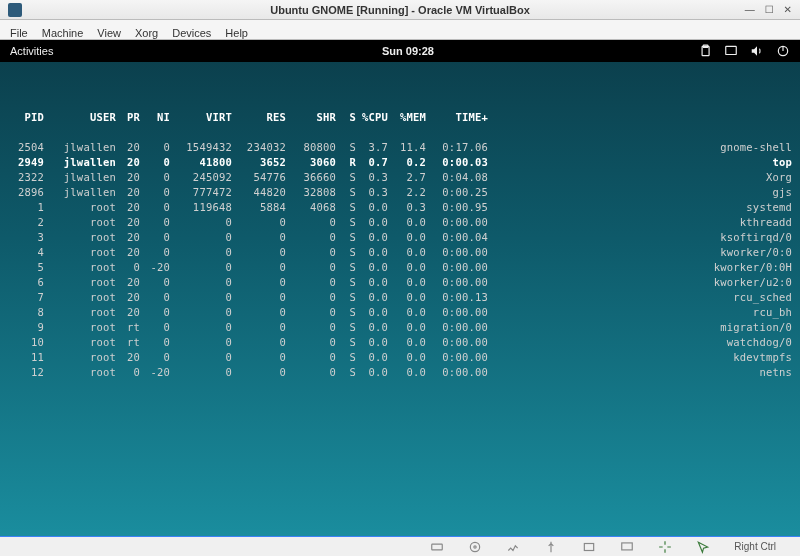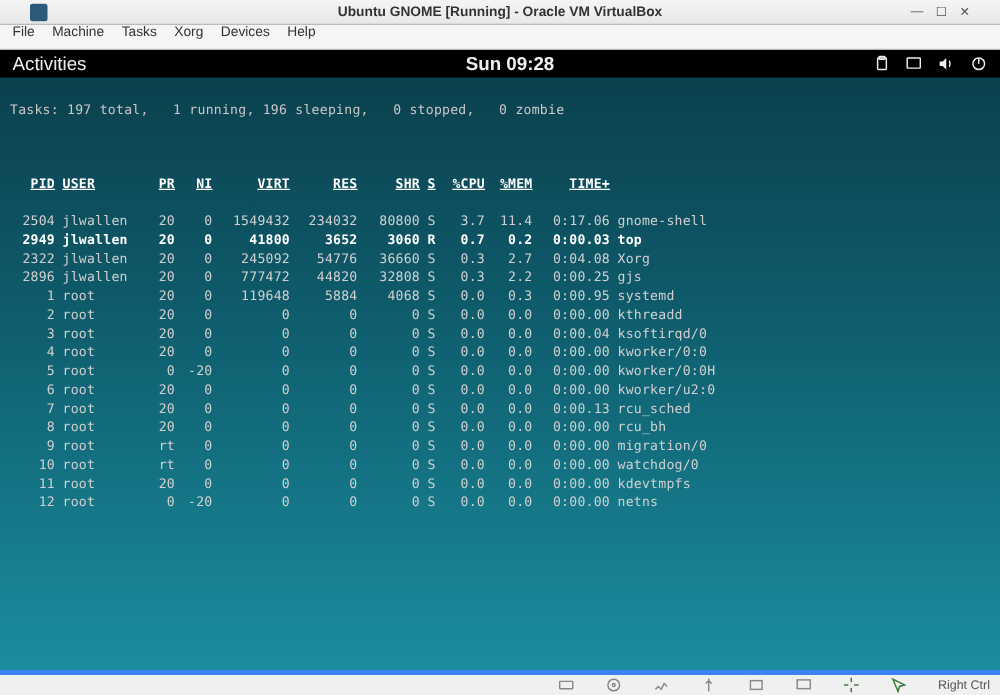--- a/index.html
+++ b/index.html
@@ -8,68 +8,68 @@
     font-family: "DejaVu Sans Mono","Liberation Mono",monospace;
     font-size: 11px;
     background: #d8d8d8;
     overflow: hidden;
     position: relative;
   }
   
   .host-titlebar {
     height: 20px; background: linear-gradient(#f5f5f5,#e8e8e8);
     border-bottom: 1px solid #bbb;
-    display: flex; align-items: center; padding: 0 24px;
+    display: flex; align-items: center; padding: 0 8px;
     font-family: sans-serif; font-size: 11px; color: #333;
     position: relative;
   }
   .host-title-icon { width: 14px; height: 14px; background:#2d5a7a; border-radius:2px; margin-right:6px; }
   .host-title { position:absolute; left:0; right:0; text-align:center; font-weight:bold; pointer-events:none; }
   .host-win-btns { margin-left:auto; display:flex; gap:10px; }
   .host-win-btns span { font-family:sans-serif; font-size:10px; color:#555; cursor:pointer; }
   .host-menubar {
     height: 20px; background:#f5f5f5; border-bottom:1px solid #bbb;
-    display:flex; align-items:flex-start; gap:14px; padding:0 10px;
+    display:flex; align-items:flex-end; gap:14px; padding:0 10px;
     font-family:sans-serif; font-size:11px; color:#333;
   }
   .host-menubar span { cursor:pointer; }
   
   .vm {
     position:absolute; top:40px; left:0; right:0; bottom:20px;
     background: linear-gradient(to bottom,#0b3d4a 0%,#0e5a6a 40%,#1a8d9e 100%);
     color:#cfd8dc;
   }
   .gnome-topbar {
     height: 22px; background:#000; color:#eee;
     display:flex; align-items:center; padding:0 10px;
-    font-family:sans-serif; font-size:15px;
+    font-family:sans-serif; font-size:11px;
   }
   .gnome-center { position:absolute; left:16px; right:0; text-align:center; font-weight:bold; pointer-events:none; }
   .gnome-right { margin-left:auto; display:flex; gap:12px; align-items:center; }
   .gnome-right span { font-size:12px; }
   .terminal {
     padding: 4px 8px 12px 8px;
     color:#d0d0d0;
     line-height: 15px;
     white-space: pre;
     font-size: 10.5px;
     letter-spacing: 0.2px;
   }
   .terminal .hdr { color:#c8c8c8; }
   .terminal .row { display:grid; grid-template-columns: 42px 66px 30px 30px 62px 54px 50px 14px 38px 38px 62px 1fr; gap:0; }
   .terminal .row span { text-align:right; padding-right:6px; }
-  .terminal .row .l { text-align:left; padding-right:0; }
-  .terminal .colhead { font-weight:bold; color:#fff;text-decoration:underline; }
+  .terminal .row .l { text-align:right; padding-right:0; }
+  .terminal .colhead { font-weight:bold; color:#fff; }
   .terminal .bold { font-weight:bold; color:#fff; }
   
   .host-status {
     position:absolute; bottom:0; left:0; right:0; height:20px;
-    background:#f0f0f0; border-top:4px solid #3b82f6;
+    background:#f0f0f0; border-top:1px solid #3b82f6;
     display:flex; align-items:center; justify-content:flex-end;
-    padding:0 8px; gap:24px;
+    padding:0 24px; gap:24px;
     font-family:sans-serif; font-size:10px; color:#555;
   }
   .statusicon { width:14px; height:14px; display:inline-block; }
   svg { display:block; }
 </style>
 </head>
 <body>
 
 <div class="host-titlebar">
   <span class="host-title-icon"></span>
@@ -77,21 +77,21 @@
   <div class="host-win-btns">
     <span>—</span>
     <span>☐</span>
     <span>✕</span>
   </div>
 </div>
 
 <div class="host-menubar">
   <span>File</span>
   <span>Machine</span>
-  <span>Tasks</span>
+  <span>View</span>
   <span>Xorg</span>
   <span>Devices</span>
   <span>Help</span>
 </div>
 
 <div class="vm">
 
   <div class="gnome-topbar">
     <span>Activities</span>
     <div class="gnome-center">Sun 09:28</div>
@@ -116,21 +116,20 @@
       <span>
         <svg width="14" height="14" viewBox="0 0 24 24" fill="none" stroke="#eee" stroke-width="2">
             <circle cx="12" cy="12" r="8"></circle>
             <line x1="12" y1="4" x2="12" y2="12"></line>
           </svg>
       </span>
     </div>
   </div>
 
   <div class="terminal">
-<div class="hdr">Tasks: 197 total,   1 running, 196 sleeping,   0 stopped,   0 zombie</div>
 <div style="height:14px"></div>
 <div class="row colhead">
 <span>PID</span><span class="l">USER</span><span>PR</span><span>NI</span><span>VIRT</span><span>RES</span><span>SHR</span><span class="l">S</span><span>%CPU</span><span>%MEM</span><span>TIME+</span>
 </div>
 <div id="process-rows"><div class="row"><span>2504</span><span class="l">jlwallen</span><span>20</span><span>0</span><span>1549432</span><span>234032</span><span>80800</span><span class="l">S</span><span>3.7</span><span>11.4</span><span>0:17.06</span><span class="l">gnome-shell</span></div><div class="row bold"><span>2949</span><span class="l">jlwallen</span><span>20</span><span>0</span><span>41800</span><span>3652</span><span>3060</span><span class="l">R</span><span>0.7</span><span>0.2</span><span>0:00.03</span><span class="l">top</span></div><div class="row"><span>2322</span><span class="l">jlwallen</span><span>20</span><span>0</span><span>245092</span><span>54776</span><span>36660</span><span class="l">S</span><span>0.3</span><span>2.7</span><span>0:04.08</span><span class="l">Xorg</span></div><div class="row"><span>2896</span><span class="l">jlwallen</span><span>20</span><span>0</span><span>777472</span><span>44820</span><span>32808</span><span class="l">S</span><span>0.3</span><span>2.2</span><span>0:00.25</span><span class="l">gjs</span></div><div class="row"><span>1</span><span class="l">root</span><span>20</span><span>0</span><span>119648</span><span>5884</span><span>4068</span><span class="l">S</span><span>0.0</span><span>0.3</span><span>0:00.95</span><span class="l">systemd</span></div><div class="row"><span>2</span><span class="l">root</span><span>20</span><span>0</span><span>0</span><span>0</span><span>0</span><span class="l">S</span><span>0.0</span><span>0.0</span><span>0:00.00</span><span class="l">kthreadd</span></div><div class="row"><span>3</span><span class="l">root</span><span>20</span><span>0</span><span>0</span><span>0</span><span>0</span><span class="l">S</span><span>0.0</span><span>0.0</span><span>0:00.04</span><span class="l">ksoftirqd/0</span></div><div class="row"><span>4</span><span class="l">root</span><span>20</span><span>0</span><span>0</span><span>0</span><span>0</span><span class="l">S</span><span>0.0</span><span>0.0</span><span>0:00.00</span><span class="l">kworker/0:0</span></div><div class="row"><span>5</span><span class="l">root</span><span>0</span><span>-20</span><span>0</span><span>0</span><span>0</span><span class="l">S</span><span>0.0</span><span>0.0</span><span>0:00.00</span><span class="l">kworker/0:0H</span></div><div class="row"><span>6</span><span class="l">root</span><span>20</span><span>0</span><span>0</span><span>0</span><span>0</span><span class="l">S</span><span>0.0</span><span>0.0</span><span>0:00.00</span><span class="l">kworker/u2:0</span></div><div class="row"><span>7</span><span class="l">root</span><span>20</span><span>0</span><span>0</span><span>0</span><span>0</span><span class="l">S</span><span>0.0</span><span>0.0</span><span>0:00.13</span><span class="l">rcu_sched</span></div><div class="row"><span>8</span><span class="l">root</span><span>20</span><span>0</span><span>0</span><span>0</span><span>0</span><span class="l">S</span><span>0.0</span><span>0.0</span><span>0:00.00</span><span class="l">rcu_bh</span></div><div class="row"><span>9</span><span class="l">root</span><span>rt</span><span>0</span><span>0</span><span>0</span><span>0</span><span class="l">S</span><span>0.0</span><span>0.0</span><span>0:00.00</span><span class="l">migration/0</span></div><div class="row"><span>10</span><span class="l">root</span><span>rt</span><span>0</span><span>0</span><span>0</span><span>0</span><span class="l">S</span><span>0.0</span><span>0.0</span><span>0:00.00</span><span class="l">watchdog/0</span></div><div class="row"><span>11</span><span class="l">root</span><span>20</span><span>0</span><span>0</span><span>0</span><span>0</span><span class="l">S</span><span>0.0</span><span>0.0</span><span>0:00.00</span><span class="l">kdevtmpfs</span></div><div class="row"><span>12</span><span class="l">root</span><span>0</span><span>-20</span><span>0</span><span>0</span><span>0</span><span class="l">S</span><span>0.0</span><span>0.0</span><span>0:00.00</span><span class="l">netns</span></div></div>
   </div>
 </div>
 
 <div class="host-status">
   <span class="statusicon">

